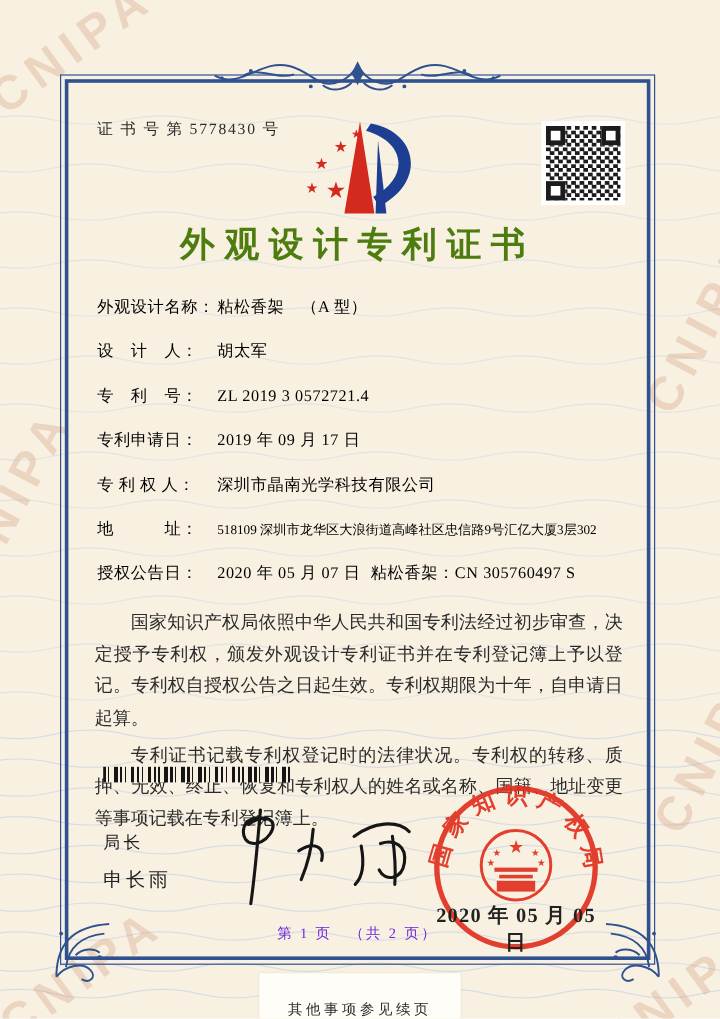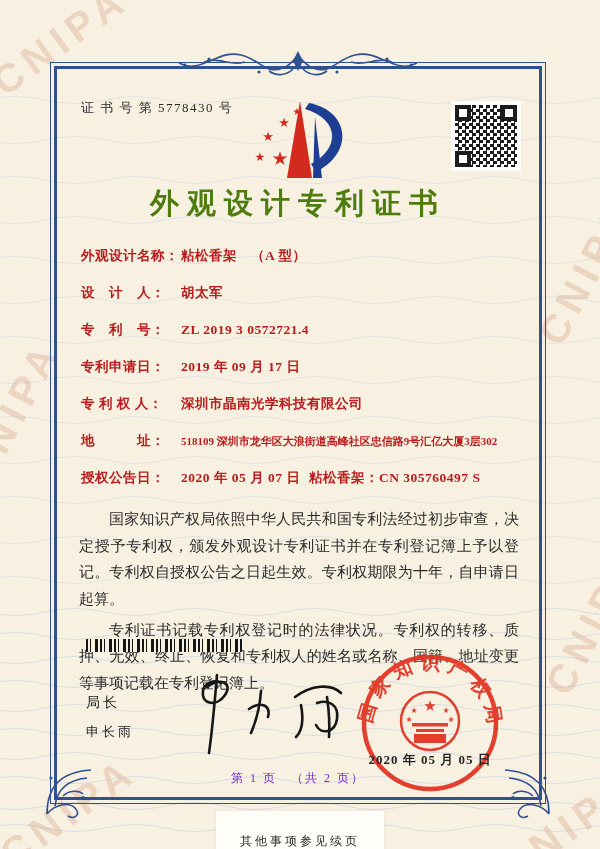--- a/index.html
+++ b/index.html
@@ -31,46 +31,46 @@
   .qr { position:absolute; right:24px; top:38px; width:70px; height:70px; background:#fff; padding:4px; }
   .qr-pat { position:relative; width:62px; height:62px;
             background:repeating-conic-gradient(#1c1c1c 0% 25%, #ffffff 0% 50%) 0 0 / 7px 7px; }
   .finder { position:absolute; width:16px; height:16px; border:4px solid #1c1c1c; background:#fff; }
   .finder.tl { left:0; top:0; } .finder.tr { right:0; top:0; } .finder.bl { left:0; bottom:0; }
   .title { position:absolute; left:0; top:121px; width:100%; text-align:center;
            font-size:29px; font-weight:bold; letter-spacing:8px; color:#4d7c0f; }
 
   
   .fields { position:absolute; left:30px; top:184px; right:26px; }
-  .frow { position:relative; height:22px; margin-bottom:15px; font-size:13.5px; color:#b91c1c; letter-spacing:0.5px;font-weight:bold; }
+  .frow { position:relative; height:22px; margin-bottom:15px; font-size:13.5px; color:#000000; letter-spacing:0.5px; }
   .flabel { display:inline-block; width:100px; }
   .fvalue.small { font-size:11px; letter-spacing:0; }
   .pair2 { position:absolute; left:228px; top:0; }
 
   
   .paras { position:absolute; left:28px; top:443px; right:26px; font-size:15px;
            line-height:1.78; color:#2b2b2b; text-align:justify; }
   .paras p { text-indent:2em; }
   .paras p + p { margin-top:4px; }
 
   
   .barcode { position:absolute; left:35px; top:576px; width:156px; height:13px;
              background:repeating-linear-gradient(90deg,#151515 0 2px,#f8f1e2 2px 4px,#151515 4px 5px,#f8f1e2 5px 9px,#151515 9px 12px,#f8f1e2 12px 14px); }
 
   
   .signer-title { position:absolute; left:35px; top:631px; font-family:"Liberation Sans","DejaVu Sans",sans-serif;
                   font-size:14px; letter-spacing:3px; color:#222; }
   .signer-name { position:absolute; left:35px; top:660px; font-family:"Liberation Sans","DejaVu Sans",sans-serif;
-                 font-size:13px; letter-spacing:3px; color:#222; }
+                 font-size:16px; letter-spacing:3px; color:#222; }
   .signature { position:absolute; left:118px; top:604px; }
 
   
   .seal { position:absolute; left:303px; top:584px; width:152px; height:152px; opacity:0.92; }
   .seal-date { position:absolute; left:0; top:104px; width:152px; text-align:center;
-               font-size:13px; font-weight:bold; color:#111; letter-spacing:1px; }
+               font-size:17px; font-weight:bold; color:#111; letter-spacing:1px; }
 
   .page-info { position:absolute; left:0; top:707px; width:100%; text-align:center;
                font-size:12px; letter-spacing:2px; color:#6d28d9; }
 
   .note-box { position:absolute; left:50%; top:811px; transform:translateX(-50%);
               background:#fffdf7; padding:22px 24px; font-size:12px; letter-spacing:3px;
               color:#2b2b2b; z-index:3; box-shadow:0 0 2px rgba(0,0,0,0.08); }
 </style>
 </head>
 <body>

